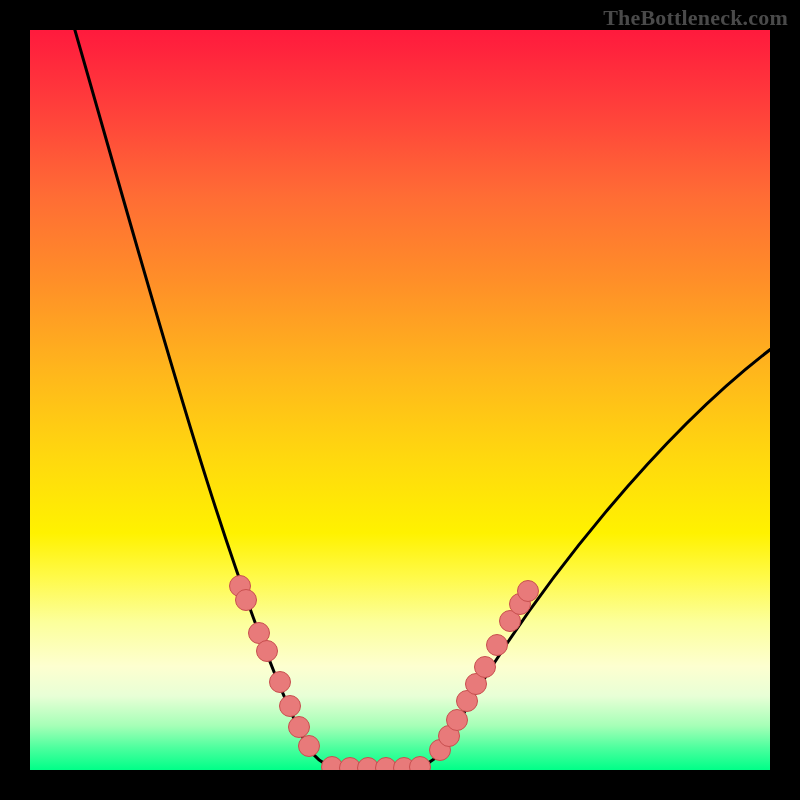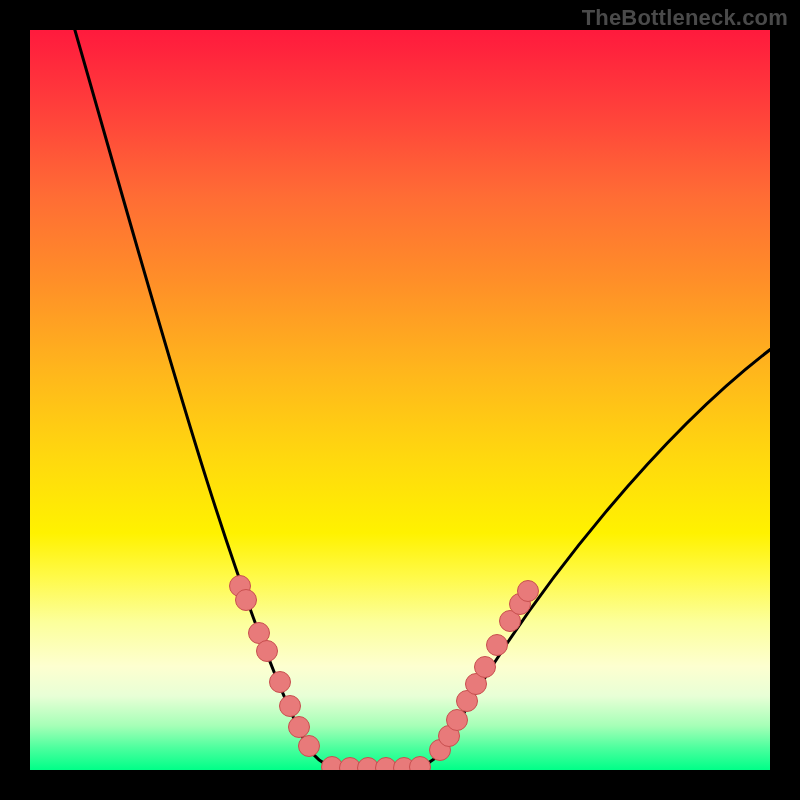--- a/index.html
+++ b/index.html
@@ -39,21 +39,21 @@
     );
   }
   .curve-layer {
     position: absolute;
     inset: 0;
   }
   .watermark {
     position: absolute;
     top: 5px;
     right: 12px;
-    font-family: Liberation Sans, sans-serif;
+    font-family: Liberation Serif, serif;
     font-size: 22px;
     font-weight: 600;
     color: #4a4a4a;
     letter-spacing: 0.2px;
   }
 </style>
 </head>
 <body>
 
 <div class="watermark">TheBottleneck.com</div>

